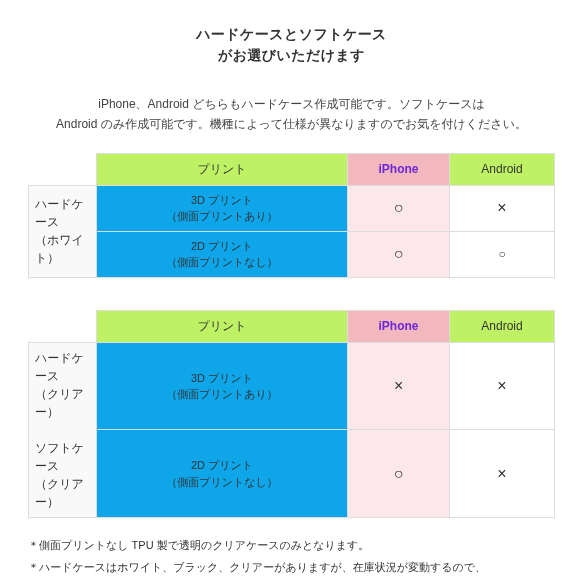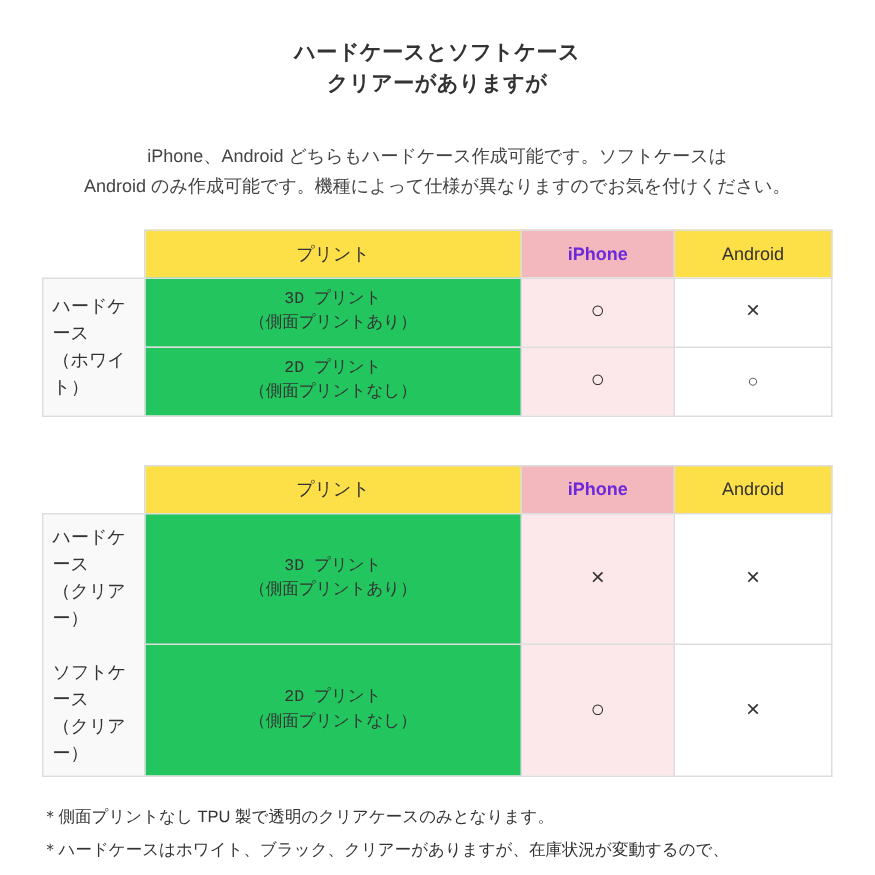--- a/index.html
+++ b/index.html
@@ -38,21 +38,21 @@
     .row-header {
       font-size: 12px;
       font-weight: normal;
       vertical-align: middle;
       text-align: left;
       white-space: nowrap;
       padding-right: 4px;
       width: 68px;
     }
     th {
-      background: #fde047;
+      background: #bef264;
       text-align: center;
       padding: 7px 4px;
       font-weight: normal;
       border: 1px solid #ddd;
       font-size: 12px;
     }
     th.iphone-header {
       background: #f2b8be;
       color: #6d28d9;
       font-weight: bold;
@@ -61,23 +61,22 @@
       border: 1px solid #ddd;
       text-align: center;
       padding: 6px 4px;
       vertical-align: middle;
       background: #fff;
       font-size: 12px;
       line-height: 1.5;
     }
     td.cell-label {
       text-align: center;
-      background: #22c55e;
+      background: #0ea5e9;
       font-size: 11px;
-      font-family: Liberation Mono, monospace;
     }
     td.iphone-cell {
       background: #fce8ea;
     }
     .circle {
       color: #333;
       font-size: 16px;
     }
     .cross {
       color: #333;
@@ -92,21 +91,21 @@
     .notes p {
       margin-bottom: 2px;
     }
   </style>
 </head>
 <body>
 
 <div>
   <div class="title">
     <div>ハードケースとソフトケース</div>
-    <div>クリアーがありますが</div>
+    <div>がお選びいただけます</div>
   </div>
 </div>
 
 <div class="subtitle">
   <span style="white-space: pre-line;">iPhone、Android どちらもハードケース作成可能です。ソフトケースは
 Android のみ作成可能です。機種によって仕様が異なりますのでお気を付けください。</span>
 </div>
 
 <div class="table-section">
   <table>

